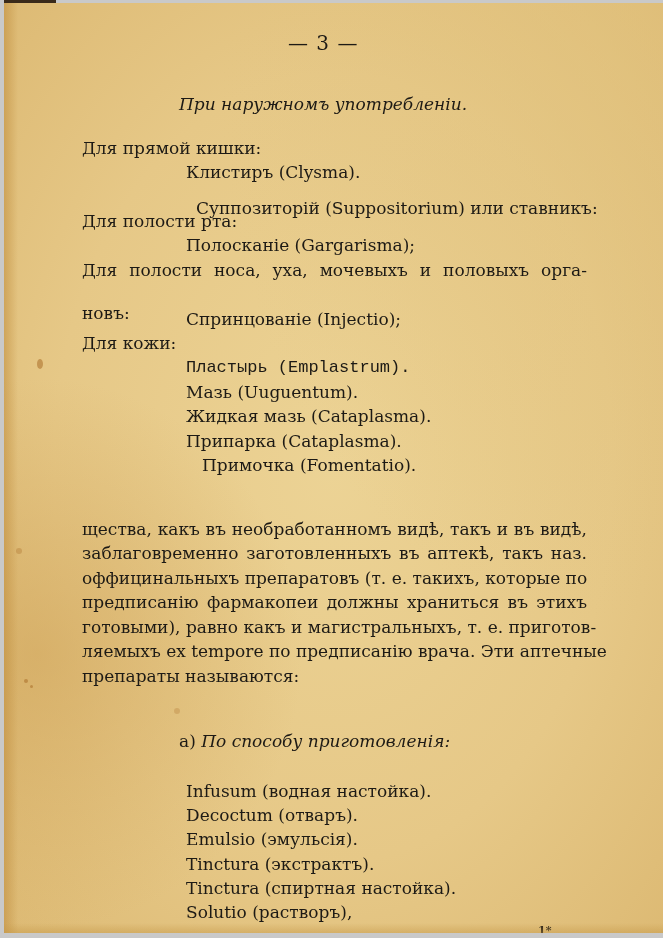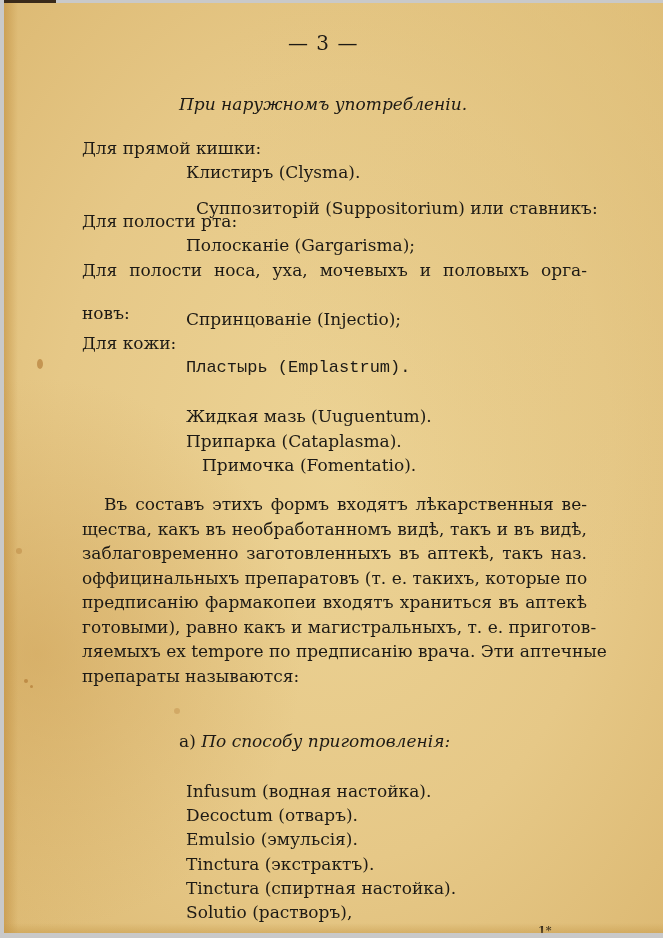--- a/index.html
+++ b/index.html
@@ -106,29 +106,29 @@
 
   <div class="txt" style="left:78px; top:208px;">Для полости рта:</div>
   <div class="txt" style="left:182px; top:232px;">Полосканіе (Gargarisma);</div>
 
   <div class="txt justified" style="left:78px; top:257px;">Для полости носа, уха, мочевыхъ и половыхъ орга-</div>
   <div class="txt" style="left:78px; top:276px;margin-top:24px;">новъ:</div>
   <div class="txt" style="left:182px; top:306px;">Спринцованіе (Injectio);</div>
 
   <div class="txt" style="left:78px; top:330px;">Для кожи:</div>
   <div class="txt" style="left:182px; top:355px;font-family:Liberation Mono, monospace;">Пластырь (Emplastrum).</div>
-  <div class="txt" style="left:182px; top:403px;">Жидкая мазь (Uuguentum).</div>
+  <div class="txt" style="left:182px; top:379px;">Мазь (Uuguentum).</div>
+  <div class="txt" style="left:182px; top:403px;">Жидкая мазь (Cataplasma).</div>
   <div class="txt" style="left:182px; top:428px;">Припарка (Cataplasma).</div>
   <div class="txt" style="left:182px; top:452px;margin-left:16px;">Примочка (Fomentatio).</div>
 
-  <div class="txt justified" style="left:100px; top:491px; width:483px;">Въ составъ этихъ формъ входятъ лѣкарственныя ве-</div>
   <div class="txt justified" style="left:78px; top:516px;">щества, какъ въ необработанномъ видѣ, такъ и въ видѣ,</div>
   <div class="txt justified" style="left:78px; top:540px;">заблаговременно заготовленныхъ въ аптекѣ, такъ наз.</div>
   <div class="txt justified" style="left:78px; top:565px;">оффицинальныхъ препаратовъ (т. е. такихъ, которые по</div>
-  <div class="txt justified" style="left:78px; top:589px;">предписанію фармакопеи входятъ храниться въ аптекѣ</div>
+  <div class="txt justified" style="left:78px; top:589px;">предписанію фармакопеи должны храниться въ этихъ</div>
   <div class="txt justified" style="left:78px; top:614px;">готовыми), равно какъ и магистральныхъ, т. е. приготов-</div>
   <div class="txt justified" style="left:78px; top:638px;">ляемыхъ ex tempore по предписанію врача. Эти аптечные</div>
   <div class="txt" style="left:78px; top:663px;">препараты называются:</div>
 
   <div class="txt" style="left:175px; top:728px;">
     <span>а)</span>
     <span class="italic">По способу приготовленія:</span>
   </div>
 
   <div class="txt" style="left:182px; top:778px;">Infusum (водная настойка).</div>

